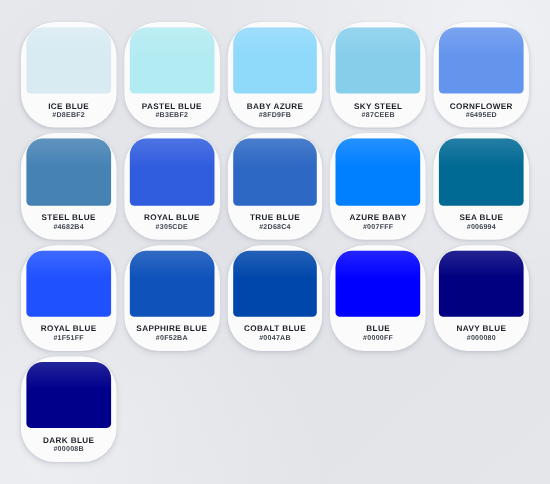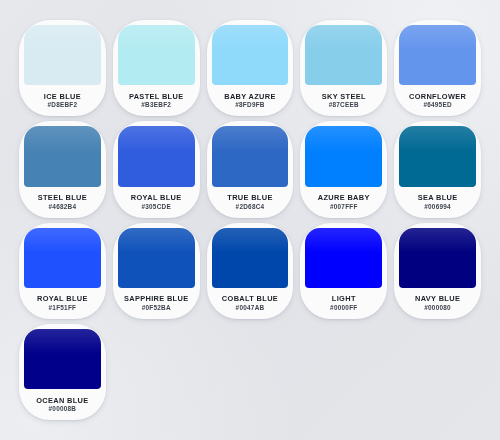--- a/index.html
+++ b/index.html
@@ -194,32 +194,32 @@
       <div class="swatch-card">
         <div class="swatch-chip" style="background-color: rgb(0, 71, 171);"></div>
         <div class="swatch-meta">
           <div class="swatch-name">COBALT BLUE</div>
           <div class="swatch-hex">#0047AB</div>
         </div>
       </div>
       <div class="swatch-card">
         <div class="swatch-chip" style="background-color: rgb(0, 0, 255);"></div>
         <div class="swatch-meta">
-          <div class="swatch-name">LIGHT</div>
+          <div class="swatch-name">BLUE</div>
           <div class="swatch-hex">#0000FF</div>
         </div>
       </div>
       <div class="swatch-card">
         <div class="swatch-chip" style="background-color: rgb(0, 0, 128);"></div>
         <div class="swatch-meta">
           <div class="swatch-name">NAVY BLUE</div>
           <div class="swatch-hex">#000080</div>
         </div>
       </div>
       <div class="swatch-card">
         <div class="swatch-chip" style="background-color: rgb(0, 0, 139);"></div>
         <div class="swatch-meta">
-          <div class="swatch-name">OCEAN BLUE</div>
+          <div class="swatch-name">DARK BLUE</div>
           <div class="swatch-hex">#00008B</div>
         </div>
       </div>
     </div>
 </div>
 
 </body></html>

